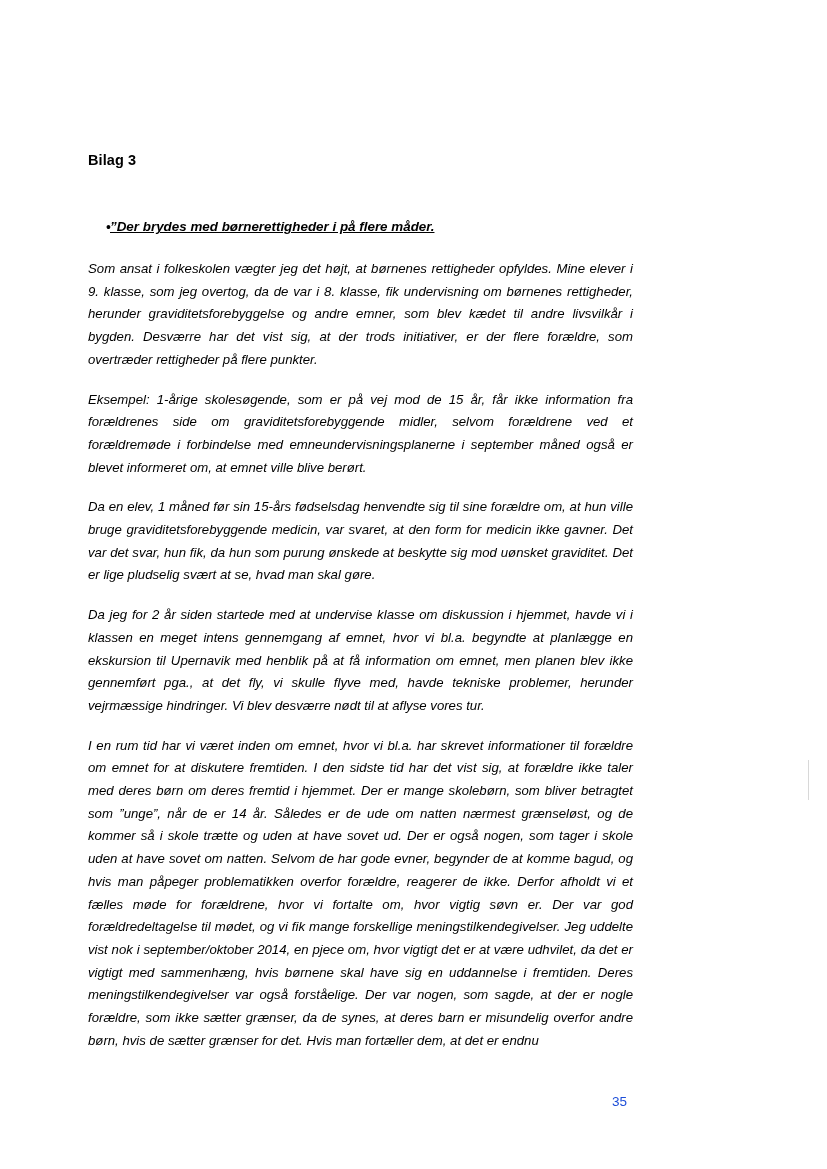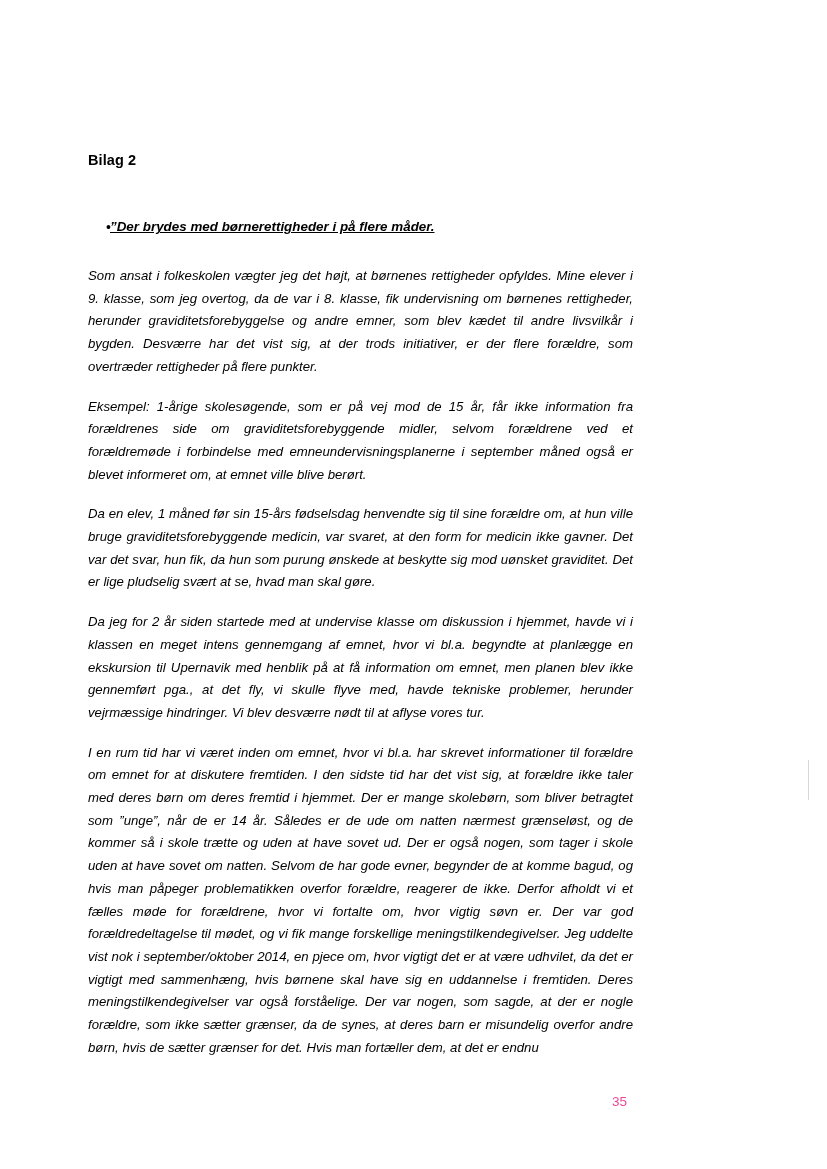--- a/index.html
+++ b/index.html
@@ -57,58 +57,58 @@
   }
   .bullet-text {
     font-size: 13.4px;
     font-weight: bold;
     font-style: italic;
     text-decoration: underline;
     line-height: 1.5;
     text-align: right;
   }
   .body-paragraphs {
-    margin-top: 27px;
+    margin-top: 20px;
   }
   .para {
     font-size: 13.2px;
     font-style: italic;
     line-height: 1.72;
     margin: 0 0 17px 0;
     text-align: justify;
     text-justify: inter-word;
     width: 545px;
   }
   .para:last-child {
     margin-bottom: 0;
   }
   .page-number {
     position: absolute;
     left: 612px;
     top: 1094px;
     font-size: 13.5px;
-    color: #ec4899;
+    color: #1d4ed8;
   }
   .edge-line {
     position: absolute;
     right: 18px;
     top: 760px;
     width: 1px;
     height: 40px;
     background: #d8d8d8;
   }
 </style>
 </head>
 <body>
 
 <div class="page">
 
   <div class="content">
 
-    <h1 class="doc-title">Bilag 2</h1>
+    <h1 class="doc-title">Bilag 3</h1>
 
 
     <div class="bullet-block">
       <span class="bullet-dot">•</span>
       <span class="bullet-text">”Der brydes med børnerettigheder i på flere måder.</span>
     </div>
 
     <div class="body-paragraphs">
       <p class="para">Som ansat i folkeskolen vægter jeg det højt, at børnenes rettigheder opfyldes. Mine elever i 9. klasse, som jeg overtog, da de var i 8. klasse, fik undervisning om børnenes rettigheder, herunder graviditetsforebyggelse og andre emner, som blev kædet til andre livsvilkår i bygden. Desværre har det vist sig, at der trods initiativer, er der flere forældre, som overtræder rettigheder på flere punkter.</p>
       <p class="para">Eksempel: 1-årige skolesøgende, som er på vej mod de 15 år, får ikke information fra forældrenes side om graviditetsforebyggende midler, selvom forældrene ved et forældremøde i forbindelse med emneundervisningsplanerne i september måned også er blevet informeret om, at emnet ville blive berørt.</p>

